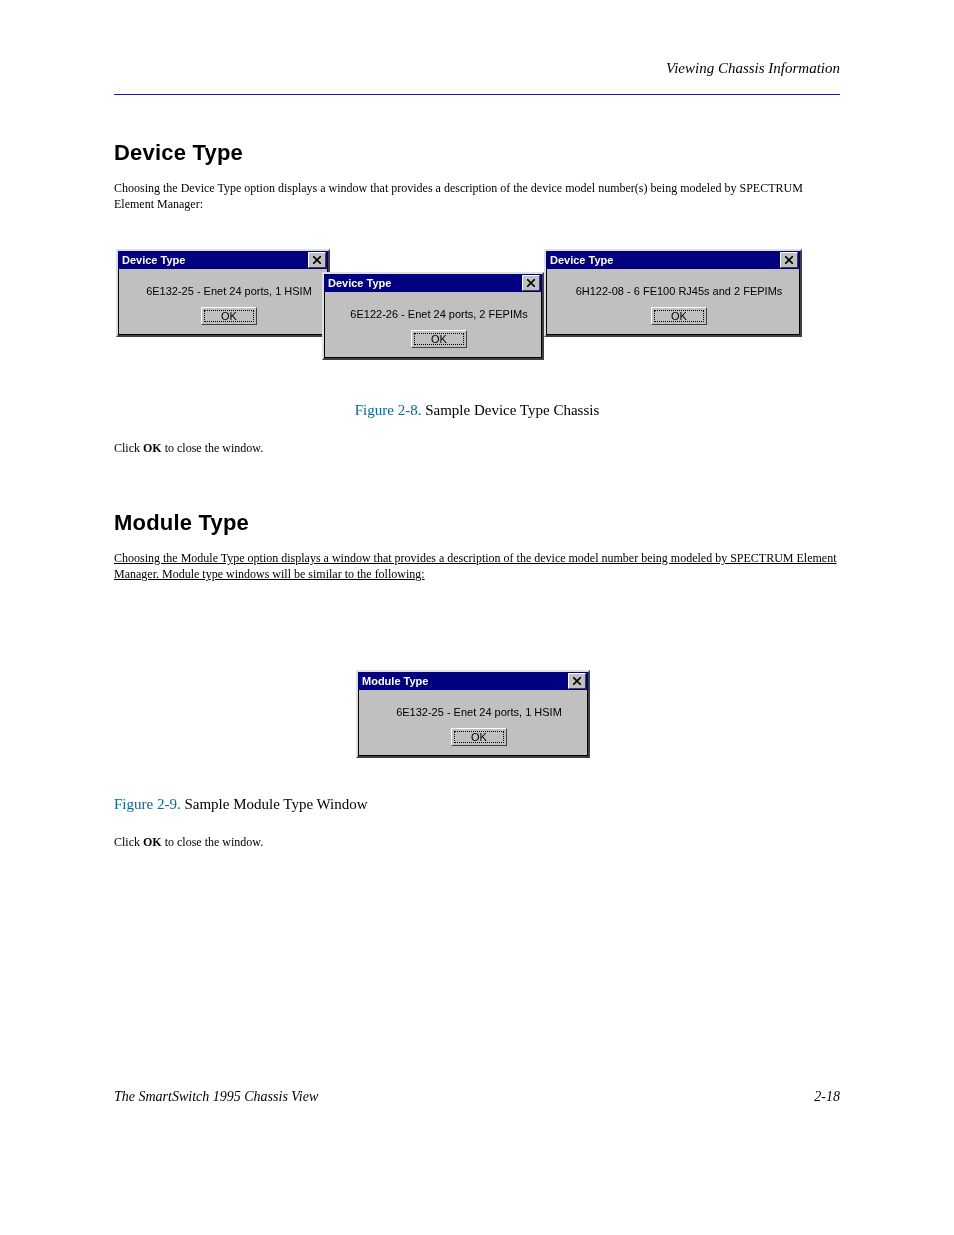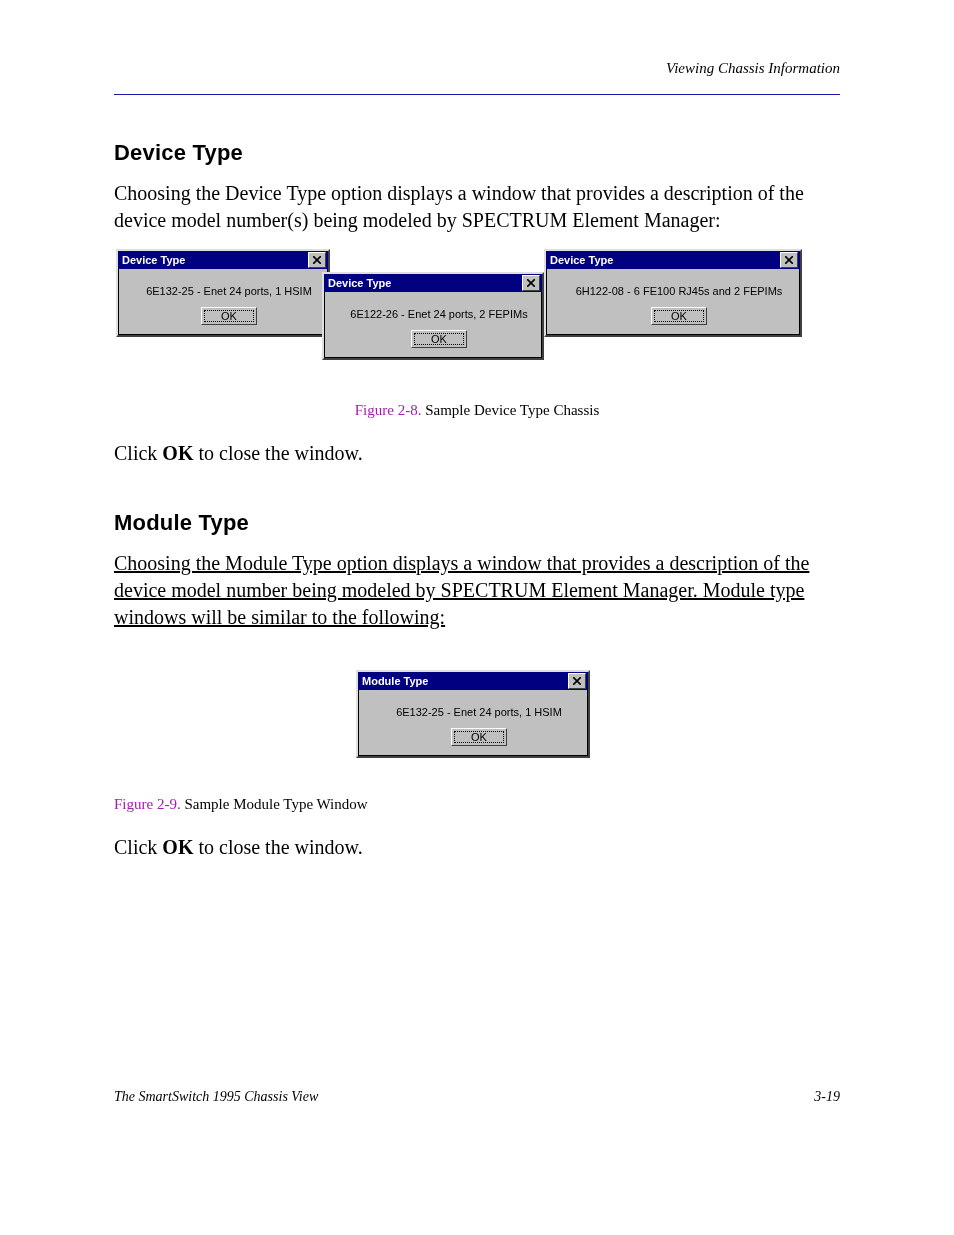--- a/index.html
+++ b/index.html
@@ -1,22 +1,22 @@
 <!DOCTYPE html>
 <html><head>
 <meta charset="utf-8">
 <style>
   html,body{margin:0;padding:0;background:#fff;font-family:"Times New Roman",Times,serif;color:#000;}
   .page{width:954px;height:1149px;position:relative;margin:0 auto;}
   .running-head{position:absolute;top:60px;right:114px;font-style:italic;font-size:15px;}
   .hr{position:absolute;top:94px;left:114px;width:726px;height:0;border-top:1.5px solid #1a1aa6;}
   .section-title{position:absolute;left:114px;font-weight:bold;font-size:22px;font-family:Arial,Helvetica,sans-serif;letter-spacing:0.2px;}
-  .body-text{position:absolute;left:114px;width:726px;font-size:20px;line-height:1.35;}
+  .body-text{position:absolute;left:114px;width:726px;font-size:12px;line-height:1.35;}
   .fig-caption{position:absolute;left:114px;width:726px;font-size:15px;}
-  .fn-link{color:#a21caf;text-decoration:none;}
+  .fn-link{color:#0369a1;text-decoration:none;}
   .footer-left{position:absolute;bottom:44px;left:114px;font-style:italic;font-size:14px;}
   .footer-right{position:absolute;bottom:44px;right:114px;font-style:italic;font-size:14px;}
 
   
   .dlg{position:absolute;background:#c0c0c0;border:2px solid #000;border-top-color:#dfdfdf;border-left-color:#dfdfdf;border-right-color:#404040;border-bottom-color:#404040;font-family:"MS Sans Serif",Tahoma,Arial,sans-serif;font-size:11px;box-shadow:0 0 0 1px #000 inset;}
   .dlg .titlebar{background:#000080;color:#fff;display:flex;align-items:center;justify-content:space-between;height:18px;padding:0 2px 0 4px;font-weight:bold;font-size:11px;}
   .dlg .closebox{width:16px;height:14px;background:#c0c0c0;border:1px solid #000;border-top-color:#fff;border-left-color:#fff;border-right-color:#404040;border-bottom-color:#404040;display:flex;align-items:center;justify-content:center;color:#000;}
   .dlg .closebox svg{width:8px;height:8px;}
   .dlg .body{padding:10px 8px 10px 20px;text-align:center;}
   .dlg .msg{margin:6px 0 10px 0;white-space:nowrap;}
@@ -105,14 +105,14 @@
 
   <div class="fig-caption" style="top:796px;text-align:left;">
     <a class="fn-link">Figure 2-9.</a><span> Sample Module Type Window</span>
   </div>
 
   <div class="body-text" style="top:834px;">
     Click <b>OK</b> to close the window.
   </div>
 
   <div class="footer-left">The SmartSwitch 1995 Chassis View</div>
-  <div class="footer-right">3-19</div>
+  <div class="footer-right">2-18</div>
 </div>
 
 </body></html>

